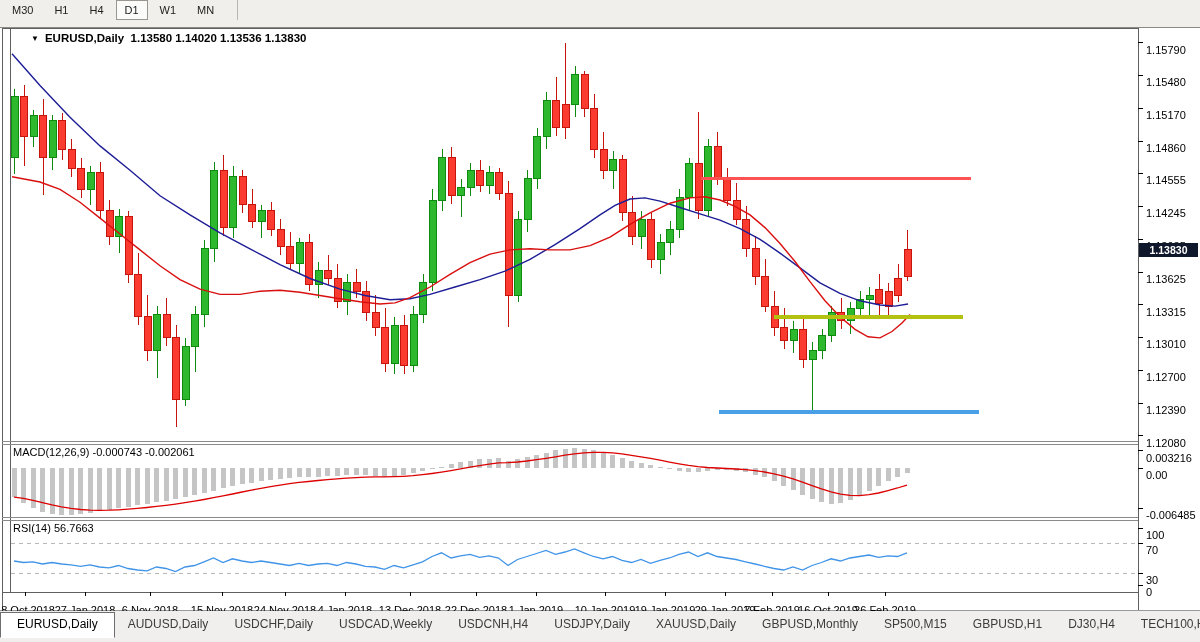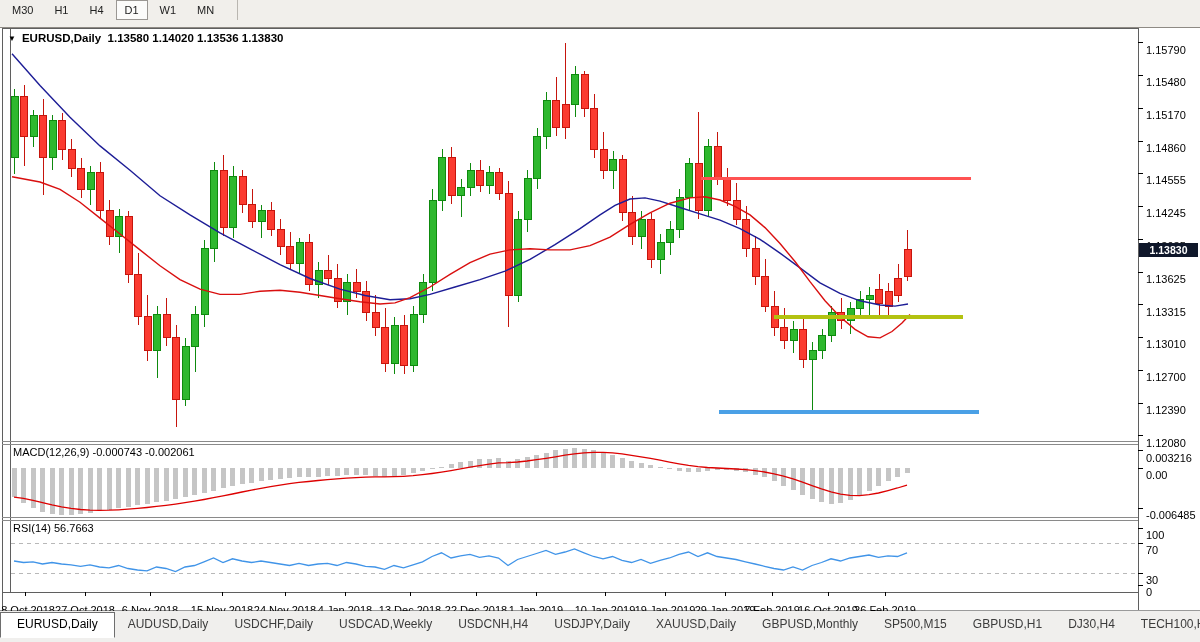--- a/index.html
+++ b/index.html
@@ -9,21 +9,21 @@
   
   .toolbar{position:absolute;left:0;top:0;width:1200px;height:27px;background:#f1efeb;
     border-bottom:1px solid #8e8a84;z-index:3;display:flex;align-items:flex-start;}
   .tfbtn{font-size:11px;color:#222;padding:3px 8px;margin-left:3px;border:1px solid transparent;cursor:default;}
   .tfbtn.active{background:#fbfbfa;border:1px solid #9a9793;}
   .tbsep{width:1px;height:20px;background:#b9b6b0;margin-left:14px;}
   
   #labels{position:absolute;left:0;top:8px;width:1026px;height:642px;z-index:1;pointer-events:none;}
   .axlabel{position:absolute;font-size:11px;color:#000;white-space:nowrap;}
   .datelabel{position:absolute;font-size:11px;color:#000;white-space:nowrap;transform:translateX(-50%);}
-  .title{position:absolute;left:8px;top:32px;z-index:2;font-size:11.5px;font-weight:bold;color:#000;white-space:nowrap;}
+  .title{position:absolute;left:31px;top:32px;z-index:2;font-size:11.5px;font-weight:bold;color:#000;white-space:nowrap;}
   .title .tri{font-size:8px;vertical-align:1px;margin-right:6px;}
   .indlabel{position:absolute;left:13px;z-index:2;font-size:11px;color:#000;white-space:nowrap;}
   .badge{position:absolute;left:1139px;top:243px;width:59px;height:14px;background:#0f172a;color:#fff;
     font-size:10.5px;font-weight:bold;text-align:center;line-height:14px;z-index:2;}
   
   .tabbar{position:absolute;left:0;top:611px;width:1200px;height:31px;background:#f0efed;
     z-index:3;display:flex;align-items:flex-start;}
   .tab{font-size:12px;color:#3c3c3c;padding:4px 13px 5px 13px;margin-top:2px;white-space:nowrap;cursor:default;}
   .tab.active{background:#ffffff;color:#000;border:1px solid #6e6e6e;border-bottom:1px solid #fff;
     margin-top:1px;padding:4px 16px 6px 16px;}
@@ -391,21 +391,21 @@
       <div class="axlabel" style="left:1146px;top:396px">1.12390</div>
       <div class="axlabel" style="left:1146px;top:429px">1.12080</div>
       <div class="axlabel" style="left:1146px;top:444px">0.003216</div>
       <div class="axlabel" style="left:1146px;top:461px">0.00</div>
       <div class="axlabel" style="left:1146px;top:501px">-0.006485</div>
       <div class="axlabel" style="left:1146px;top:521px">100</div>
       <div class="axlabel" style="left:1146px;top:536px">70</div>
       <div class="axlabel" style="left:1146px;top:566px">30</div>
       <div class="axlabel" style="left:1146px;top:578px">0</div>
       <div class="datelabel" style="left:25px;top:596px">18 Oct 2018</div>
-      <div class="datelabel" style="left:85px;top:596px">27 Oct 2018</div>
+      <div class="datelabel" style="left:85px;top:596px">27 Jan 2018</div>
       <div class="datelabel" style="left:150px;top:596px">6 Nov 2018</div>
       <div class="datelabel" style="left:222px;top:596px">15 Nov 2018</div>
       <div class="datelabel" style="left:285px;top:596px">24 Nov 2018</div>
       <div class="datelabel" style="left:345px;top:596px">4 Jan 2018</div>
       <div class="datelabel" style="left:410px;top:596px">13 Dec 2018</div>
       <div class="datelabel" style="left:476px;top:596px">22 Dec 2018</div>
       <div class="datelabel" style="left:536px;top:596px">1 Jan 2019</div>
       <div class="datelabel" style="left:605px;top:596px">10 Jan 2019</div>
       <div class="datelabel" style="left:665px;top:596px">19 Jan 2019</div>
       <div class="datelabel" style="left:725px;top:596px">29 Jan 2019</div>

